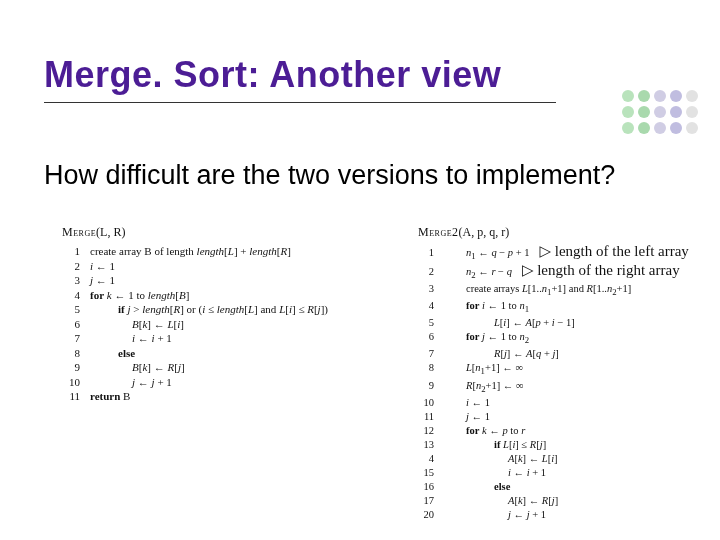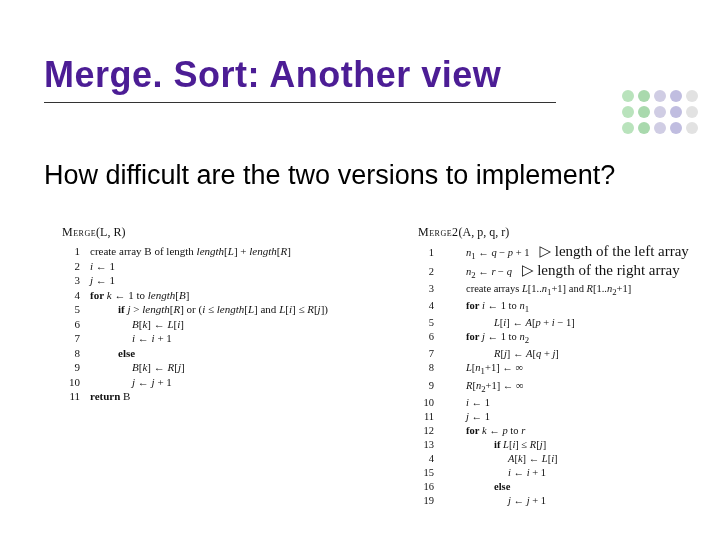--- a/index.html
+++ b/index.html
@@ -242,17 +242,21 @@
       </div>
       <div class="rln">
         <span class="num">15</span>
         <span class="code ind3"><span class="it">i</span> ← <span class="it">i</span> + 1</span>
       </div>
       <div class="rln">
         <span class="num">16</span>
         <span class="code ind2"><span class="kw">else</span></span>
       </div>
       <div class="rln">
-        <span class="num">19</span>
+        <span class="num">17</span>
+        <span class="code ind3"><span class="it">A</span>[<span class="it">k</span>] ← <span class="it">R</span>[<span class="it">j</span>]</span>
+      </div>
+      <div class="rln">
+        <span class="num">20</span>
         <span class="code ind3"><span class="it">j</span> ← <span class="it">j</span> + 1</span>
       </div>
     </div>
 </div>
 
 </body></html>

